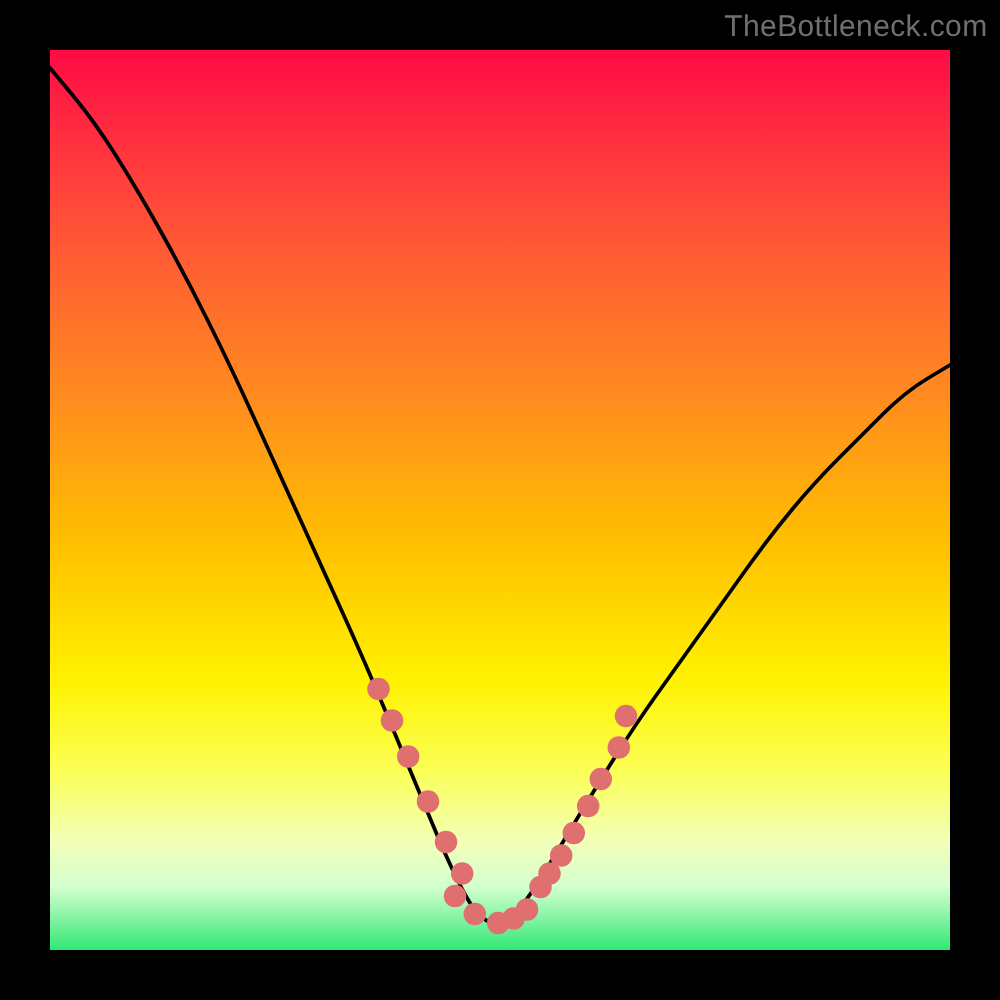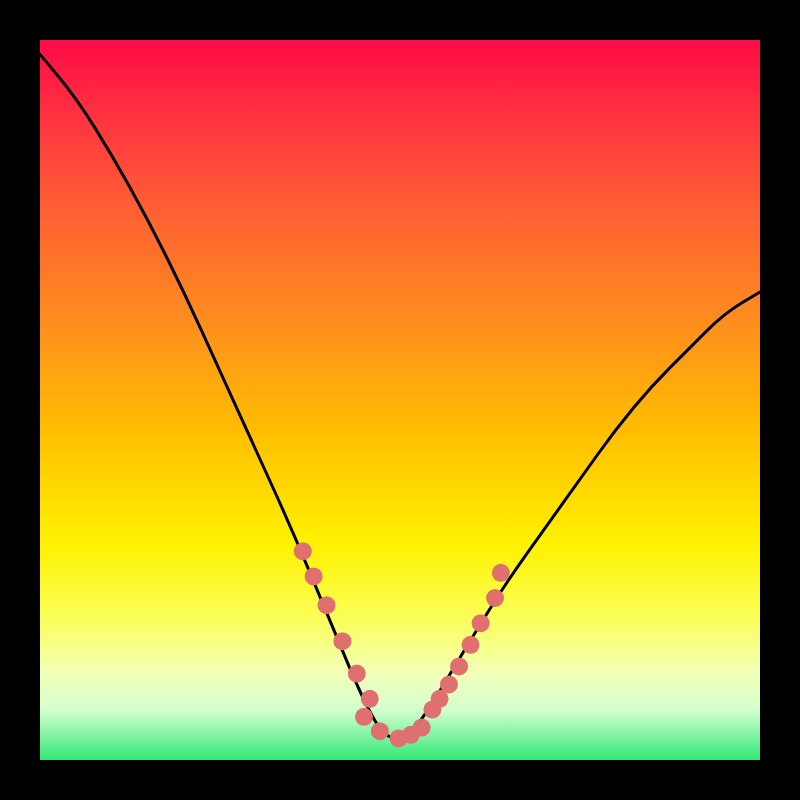--- a/index.html
+++ b/index.html
@@ -51,20 +51,21 @@
     top: 0;
     width: 720px;
     height: 720px;
     overflow: visible;
   }
 </style>
 </head>
 <body>
 
 <div class="canvas">
+  <div class="watermark">TheBottleneck.com</div>
   <div class="plot-area">
     <svg class="curves" viewBox="0 0 720 720">
       <g id="svg-content">
           <path d="M 0 14.399999999999977 Q 0 14.399999999999977 18 36 Q 36 57.60000000000002 54 86.40000000000003 Q 72 115.20000000000005 90 147.60000000000002 Q 108 180 126 216 Q 144 252 162 291.6 Q 180 331.2 198 370.79999999999995 Q 216 410.4 234 450 Q 251.99999999999997 489.6 270 532.8 Q 288 576 306 619.2 Q 324 662.4 334.79999999999995 680.4 Q 345.59999999999997 698.4 356.4 698.4 Q 367.2 698.4 378 684 Q 388.8 669.6 410.4 633.6 Q 432 597.6 450 568.8 Q 468 540 486 514.8 Q 503.99999999999994 489.6 522 464.4 Q 540 439.2 558 414 Q 576 388.8 594 367.2 Q 612 345.59999999999997 630 327.6 Q 648 309.6 666 291.6 Q 684 273.6 702 262.8 T 720 252" fill="none" stroke="#000000" stroke-width="3" stroke-linecap="round"></path>
           <circle cx="262.8" cy="511.20000000000005" r="9" fill="#e07070"></circle>
           <circle cx="273.6" cy="536.4" r="9" fill="#e07070"></circle>
           <circle cx="286.56" cy="565.2" r="9" fill="#e07070"></circle>
           <circle cx="302.4" cy="601.2" r="9" fill="#e07070"></circle>
           <circle cx="316.8" cy="633.6" r="9" fill="#e07070"></circle>
           <circle cx="329.76" cy="658.8" r="9" fill="#e07070"></circle>

